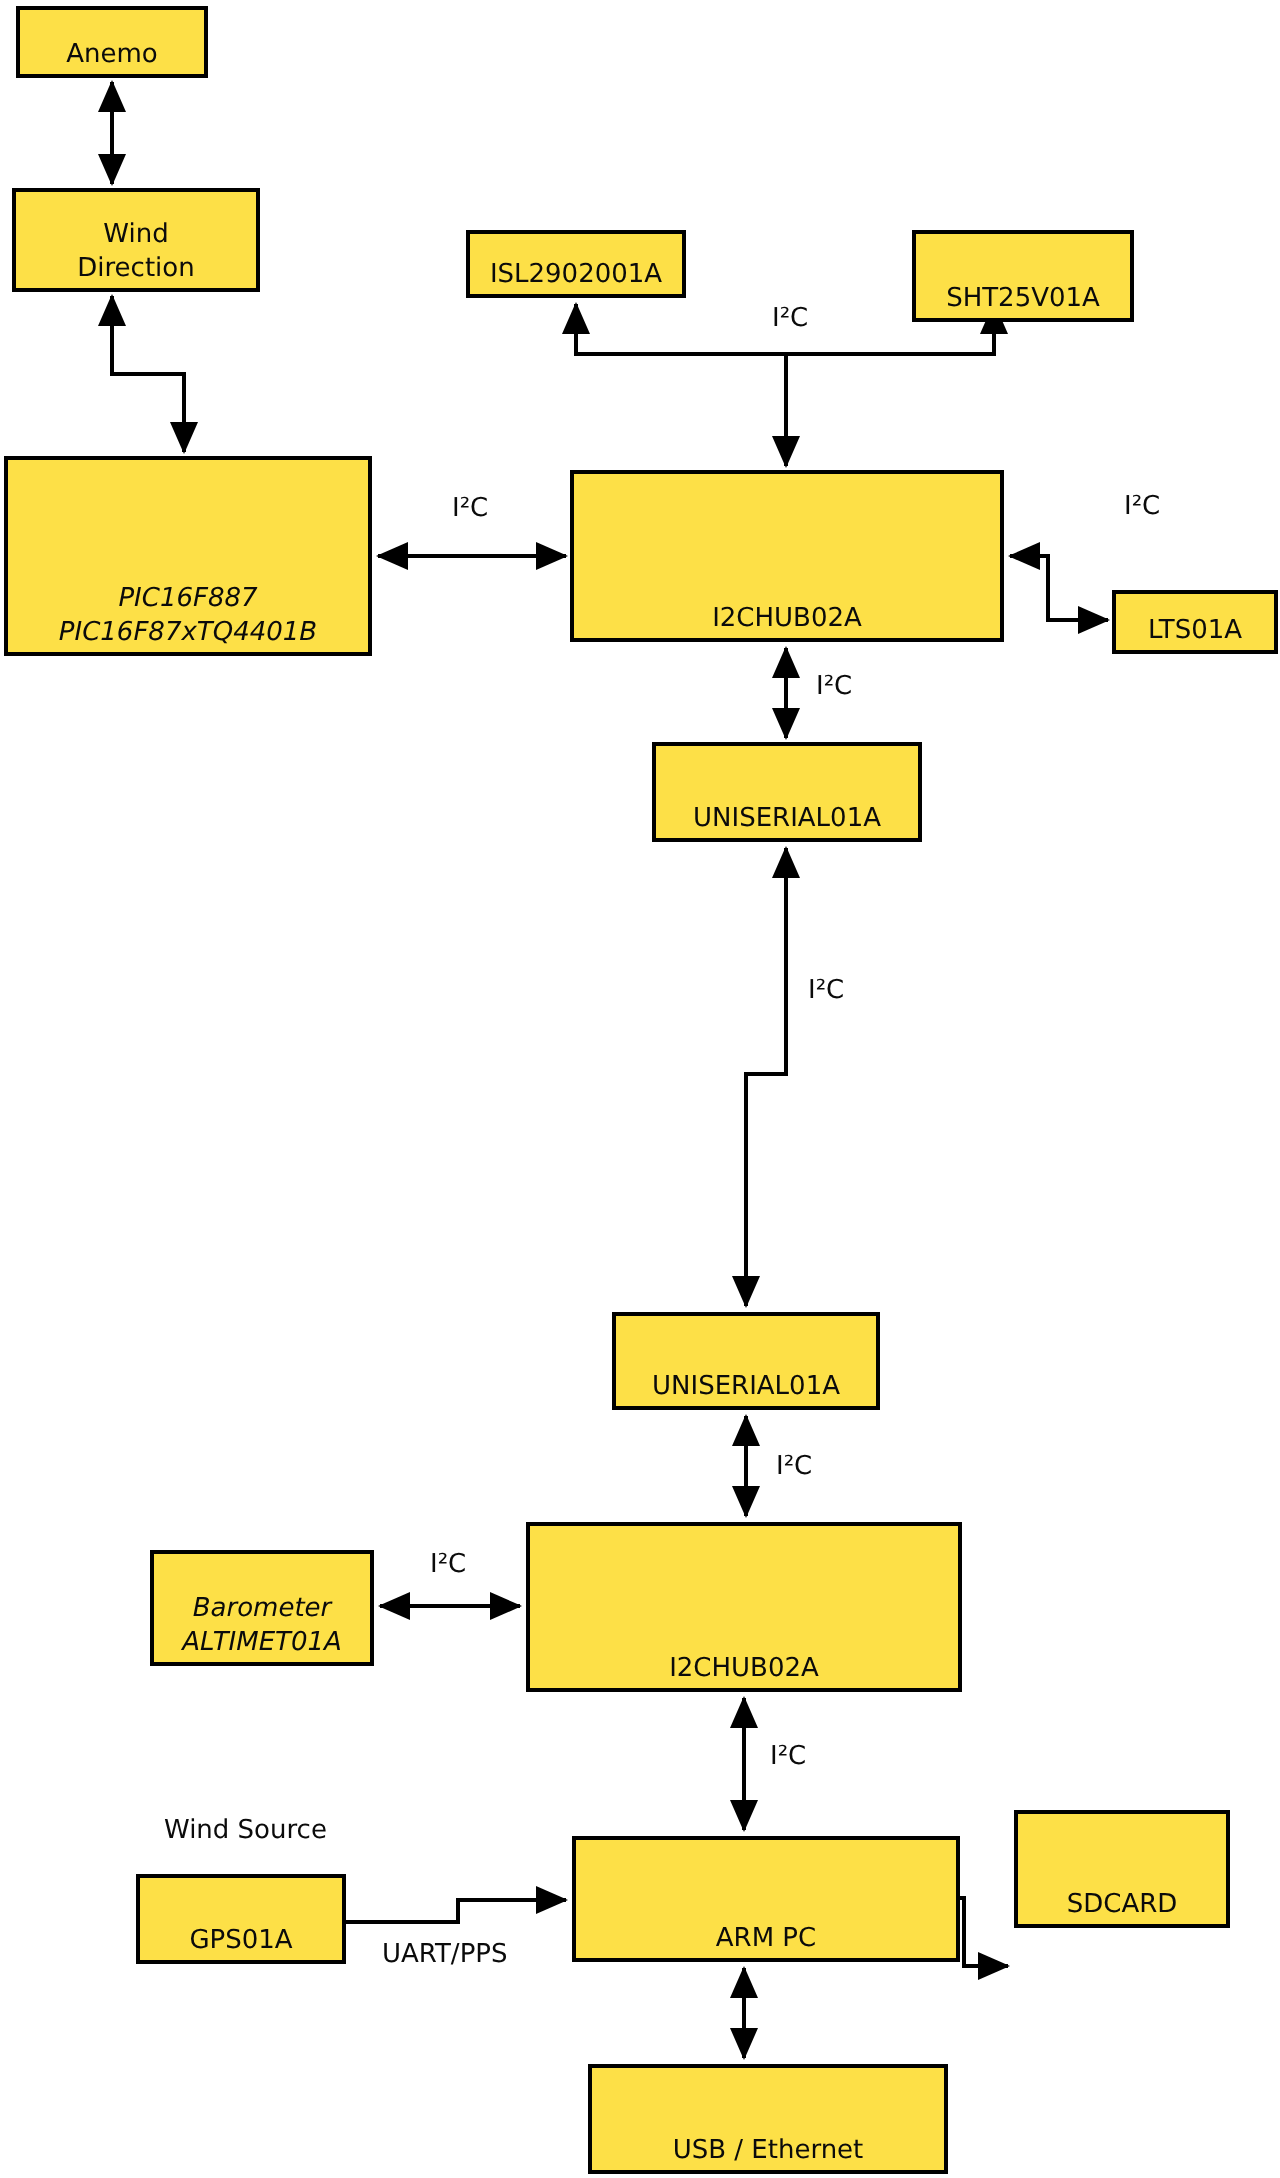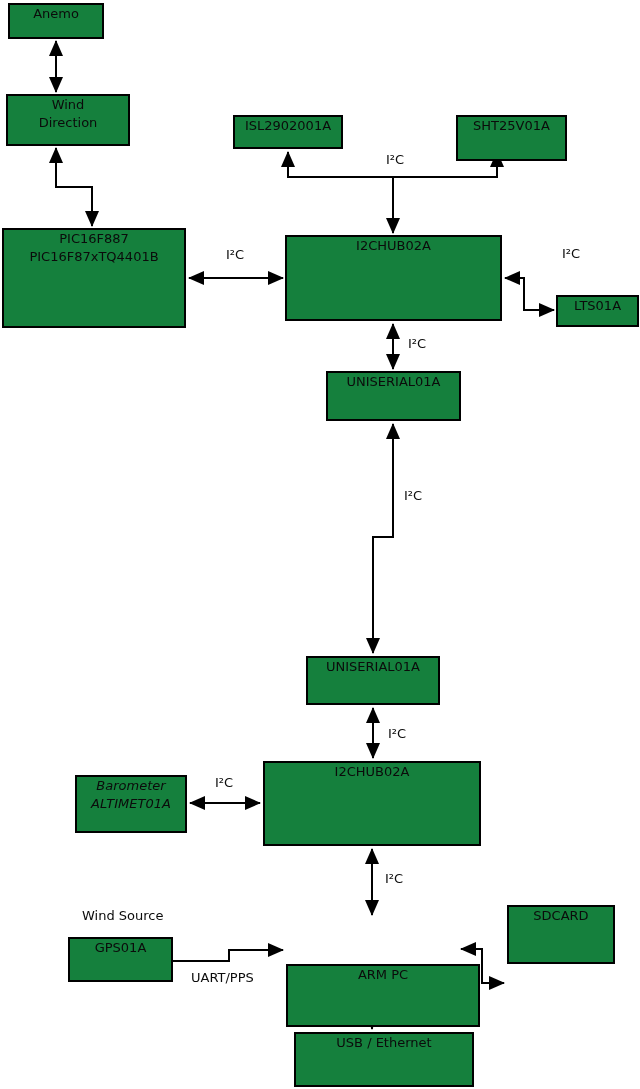--- a/index.html
+++ b/index.html
@@ -14,51 +14,51 @@
   }
   .connector-layer {
     position: absolute;
     left: 0; top: 0;
     width: 640px; height: 1089px;
   }
   .node {
     position: absolute;
     box-sizing: border-box;
     border: 2px solid #000000;
-    background: #15803d;
+    background: #fde047;
     display: flex;
-    align-items: flex-start;
+    align-items: flex-end;
     justify-content: center;
     text-align: center;
     font-size: 13px;
   }
   .node-label {
     white-space: pre-line;
     line-height: 1.35;
     padding: 0 2px;
   }
   .edge-label {
     position: absolute;
     font-size: 13px;
     white-space: nowrap;
   }
   
   .n-anemo      { left: 8px;   top: 3px;    width: 96px;  height: 36px; }
   .n-wind       { left: 6px;   top: 94px;   width: 124px; height: 52px; }
-  .n-pic        { left: 2px;   top: 228px;  width: 184px; height: 100px; }
+  .n-pic        { left: 2px;   top: 228px;  width: 184px; height: 100px; font-style: italic; }
   .n-isl        { left: 233px; top: 115px;  width: 110px; height: 34px; }
   .n-sht        { left: 456px; top: 115px;  width: 111px; height: 46px; }
   .n-hub1       { left: 285px; top: 235px;  width: 217px; height: 86px; }
   .n-lts        { left: 556px; top: 295px;  width: 83px;  height: 32px; }
   .n-uni1       { left: 326px; top: 371px;  width: 135px; height: 50px; }
   .n-uni2       { left: 306px; top: 656px;  width: 134px; height: 49px; }
   .n-hub2       { left: 263px; top: 761px;  width: 218px; height: 85px; }
   .n-baro       { left: 75px;  top: 775px;  width: 112px; height: 58px; font-style: italic; }
   .n-gps        { left: 68px;  top: 937px;  width: 105px; height: 45px; }
-  .n-armpc      { left: 286px; top: 964px;  width: 194px; height: 63px; }
+  .n-armpc      { left: 286px; top: 918px;  width: 194px; height: 63px; }
   .n-sdcard     { left: 507px; top: 905px;  width: 108px; height: 59px; }
   .n-usb        { left: 282px; top: 1032px; width: 180px; height: 55px; margin-left: 12px; }
   
   .l-i2c-top      { left: 386px; top: 152px; }
   .l-i2c-pic-hub  { left: 226px; top: 247px; }
   .l-i2c-hub-lts  { left: 562px; top: 246px; }
   .l-i2c-hub1-uni { left: 408px; top: 336px; }
   .l-i2c-uni-uni  { left: 404px; top: 488px; }
   .l-i2c-uni-hub2 { left: 388px; top: 726px; }
   .l-i2c-baro     { left: 215px; top: 775px; }

